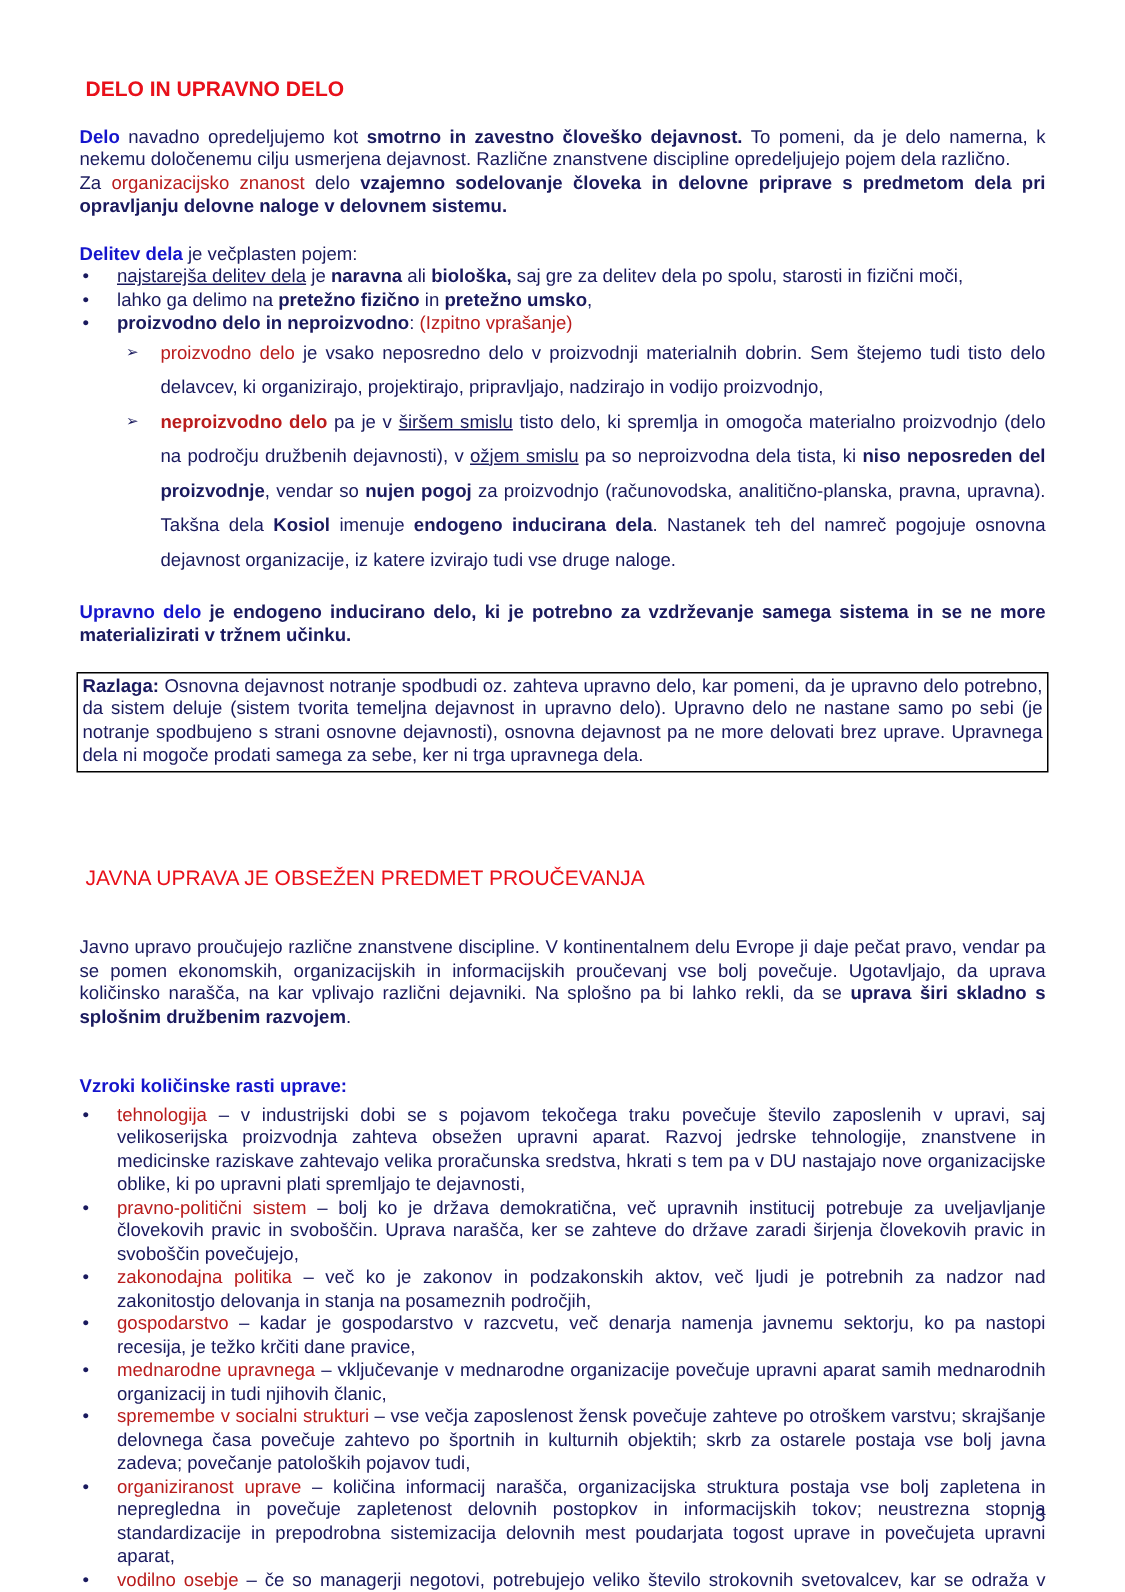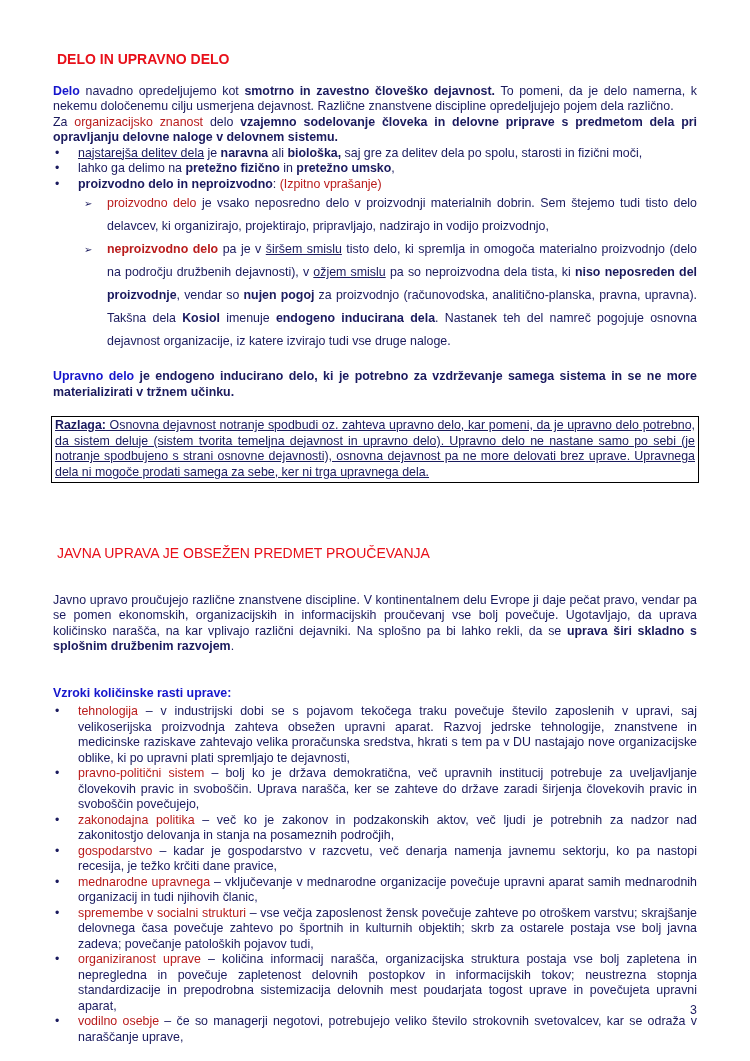--- a/index.html
+++ b/index.html
@@ -24,32 +24,33 @@
 <body>
 
 <div class="page">
 
   <h1 class="h-red" style="font-weight:bold;margin-top:2px;">DELO IN UPRAVNO DELO</h1>
 
   <p style="margin-top:16px;"><span class="blue b">Delo</span><span> navadno opredeljujemo kot </span><span class="b">smotrno in zavestno človeško dejavnost.</span><span> To pomeni, da je delo namerna, k nekemu določenemu cilju usmerjena dejavnost. Različne znanstvene discipline opredeljujejo pojem dela različno.</span></p>
 
   <p><span>Za </span><span class="red">organizacijsko znanost</span><span> delo </span><span class="b">vzajemno sodelovanje človeka in delovne priprave s predmetom dela pri opravljanju delovne naloge v delovnem sistemu.</span></p>
 
+  <p style="margin-top:16px;"><span class="blue b">Delitev dela</span><span> je večplasten pojem:</span></p>
 
   <ul>
     <li class="bul"><span class="u">najstarejša delitev dela</span><span> je </span><span class="b">naravna</span><span> ali </span><span class="b">biološka,</span><span> saj gre za delitev dela po spolu, starosti in fizični moči,</span></li>
     <li class="bul"><span>lahko ga delimo na </span><span class="b">pretežno fizično</span><span> in </span><span class="b">pretežno umsko</span><span>,</span></li>
     <li class="bul"><span class="b">proizvodno delo in neproizvodno</span><span>: </span><span class="red">(Izpitno vprašanje)</span></li>
     <li class="sub"><span class="red">proizvodno delo</span><span> je vsako neposredno delo v proizvodnji materialnih dobrin. Sem štejemo tudi tisto delo delavcev, ki organizirajo, projektirajo, pripravljajo, nadzirajo in vodijo proizvodnjo,</span></li>
     <li class="sub"><span class="red b">neproizvodno delo</span><span> pa je v </span><span class="u">širšem smislu</span><span> tisto delo, ki spremlja in omogoča materialno proizvodnjo (delo na področju družbenih dejavnosti), v </span><span class="u">ožjem smislu</span><span> pa so neproizvodna dela tista, ki </span><span class="b">niso neposreden del proizvodnje</span><span>, vendar so </span><span class="b">nujen pogoj</span><span> za proizvodnjo (računovodska, analitično-planska, pravna, upravna). Takšna dela </span><span class="b">Kosiol</span><span> imenuje </span><span class="b">endogeno inducirana dela</span><span>. Nastanek teh del namreč pogojuje osnovna dejavnost organizacije, iz katere izvirajo tudi vse druge naloge.</span></li>
   </ul>
 
   <p style="margin-top:16px;"><span class="blue b">Upravno delo</span><span class="b"> je endogeno inducirano delo, ki je potrebno za vzdrževanje samega sistema in se ne more materializirati v tržnem učinku.</span></p>
 
-  <div class="box" style="margin-top:16px;text-decoration:underline;">
+  <div class="box" style="margin-top:16px;">
     <p><span class="b">Razlaga:</span><span> Osnovna dejavnost notranje spodbudi oz. zahteva upravno delo, kar pomeni, da je upravno delo potrebno, da sistem deluje (sistem tvorita temeljna dejavnost in upravno delo). Upravno delo ne nastane samo po sebi (je notranje spodbujeno s strani osnovne dejavnosti), osnovna dejavnost pa ne more delovati brez uprave. Upravnega dela ni mogoče prodati samega za sebe, ker ni trga upravnega dela.</span></p>
   </div>
 
   <h2 class="h-red" style="font-weight:normal;margin-top:63px;">JAVNA UPRAVA JE OBSEŽEN PREDMET PROUČEVANJA</h2>
 
   <p style="margin-top:31px;"><span>Javno upravo proučujejo različne znanstvene discipline. V kontinentalnem delu Evrope ji daje pečat pravo, vendar pa se pomen ekonomskih, organizacijskih in informacijskih proučevanj vse bolj povečuje. Ugotavljajo, da uprava količinsko narašča, na kar vplivajo različni dejavniki. Na splošno pa bi lahko rekli, da se </span><span class="b">uprava širi skladno s splošnim družbenim razvojem</span><span>.</span></p>
 
   <p class="blue b" style="margin-top:31px;">Vzroki količinske rasti uprave:</p>
 
   <ul style="margin-top:3px;">

